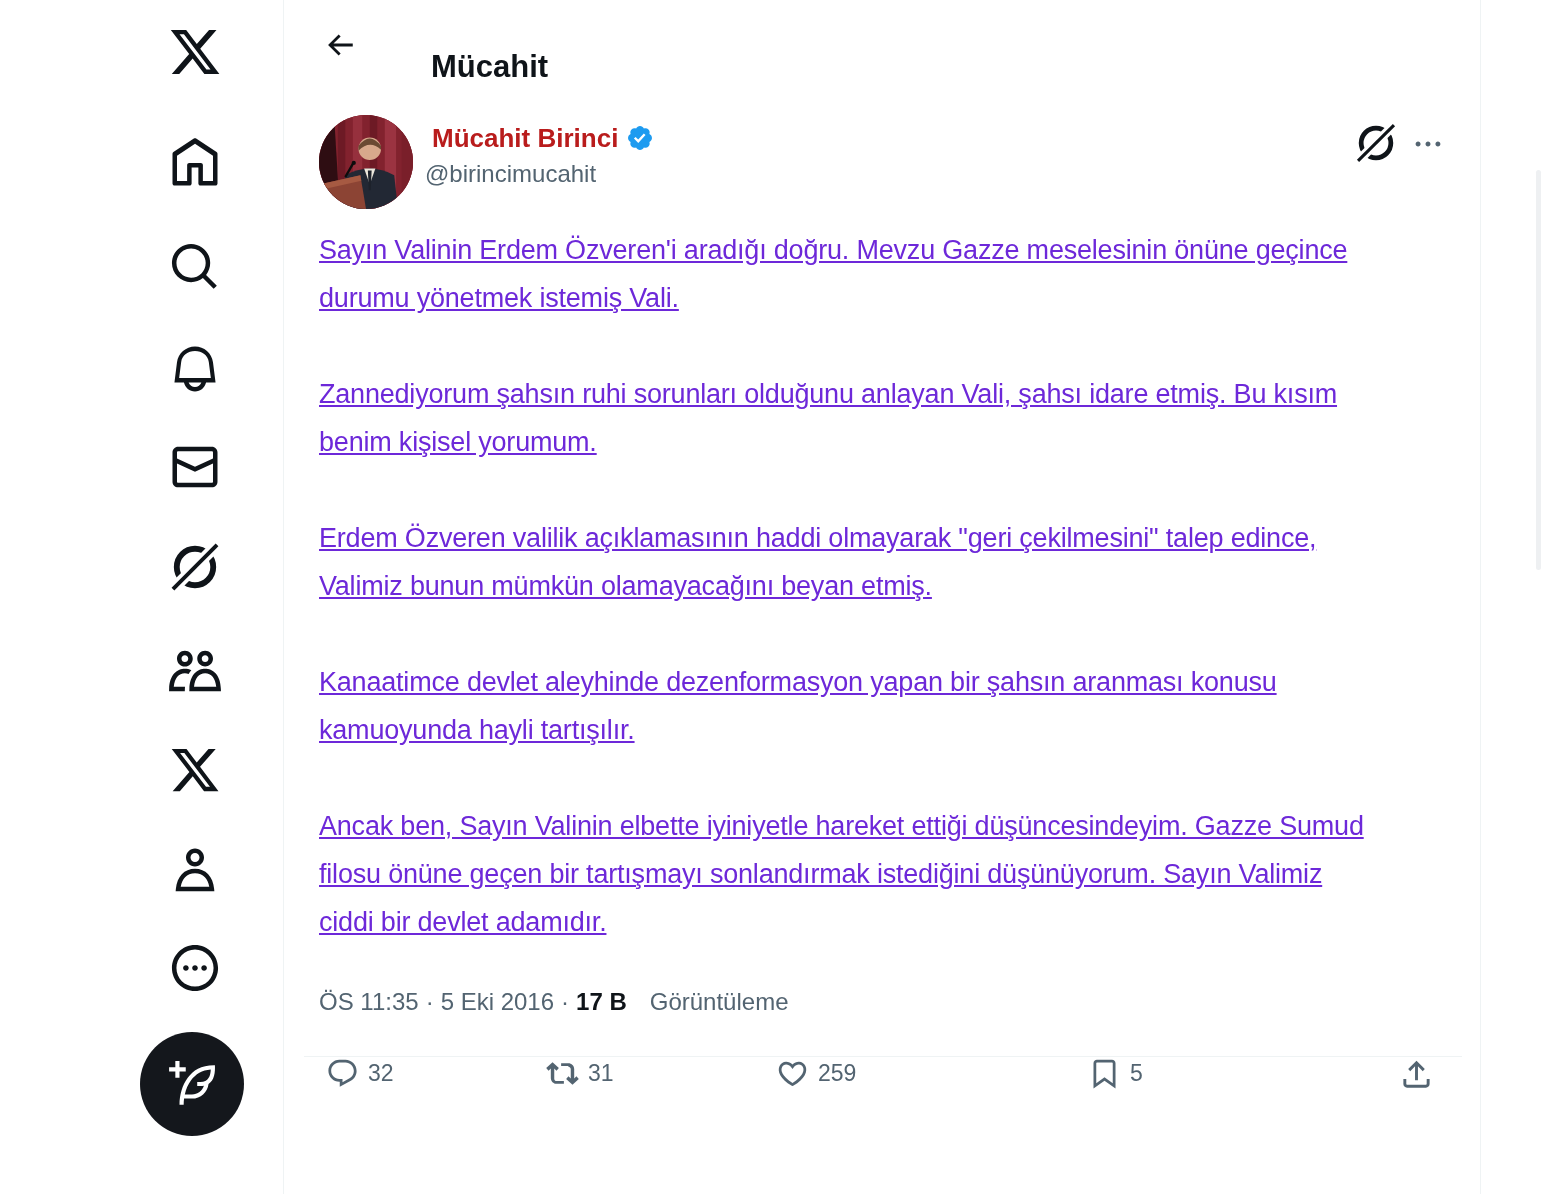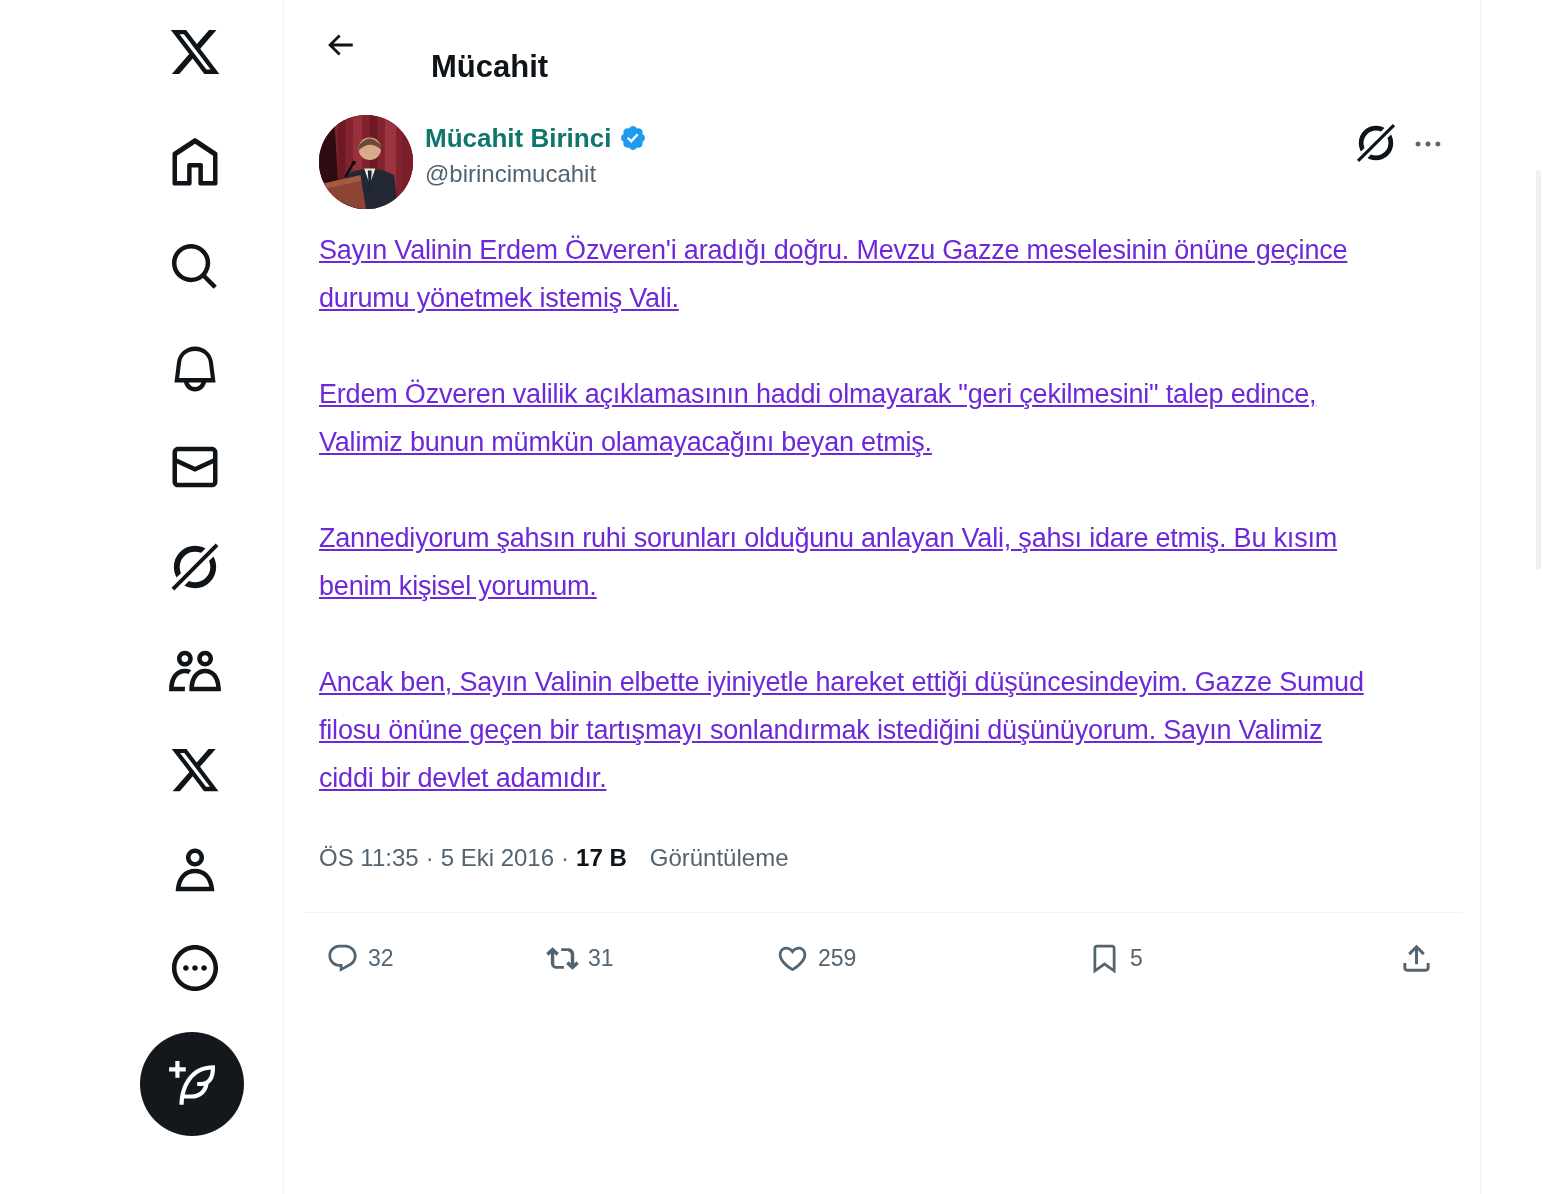--- a/index.html
+++ b/index.html
@@ -36,21 +36,21 @@
     position:absolute;left:147px;top:25px;font-size:31px;font-weight:700;line-height:42px;color:#0f1419;
   }
   
   .avatar{
     position:absolute;left:35px;top:115px;width:94px;height:94px;border-radius:50%;overflow:hidden;
     padding:0;border:none;background:#7e1f2a;cursor:pointer;
   }
   .avatar svg{width:100%;height:100%;display:block;}
   .author{position:absolute;left:141px;top:121px;}
   .author-name-row{display:flex;align-items:center;}
-  .author-name{font-size:26px;font-weight:700;line-height:34px;color:#0f766e;cursor:pointer;}
+  .author-name{font-size:26px;font-weight:700;line-height:34px;color:#b91c1c;cursor:pointer;margin-left:7px;}
   .verified{width:28px;height:28px;margin-left:8px;display:inline-block;}
   .author-handle{font-size:24px;line-height:30px;color:#536471;margin-top:4px;cursor:pointer;}
   .grok-btn,.more-btn{
     position:absolute;border:none;background:transparent;padding:0;cursor:pointer;
   }
   .grok-btn{left:1070px;top:121px;width:44px;height:44px;color:#0f1419;}
   .grok-btn svg{width:44px;height:44px;}
   .more-btn{left:1126px;top:127px;width:36px;height:32px;color:#536471;}
   .more-btn svg{width:34px;height:34px;}
   
@@ -58,21 +58,21 @@
   .tweet-text{width:1060px;font-size:27px;line-height:48px;letter-spacing:-0.2px;color:#6d28d9;text-decoration:underline;}
   .tweet-text p{margin:0 0 48px 0;}
   .tweet-text p:last-child{margin-bottom:0;}
   .timestamp{margin-top:40px;font-size:24px;line-height:32px;color:#536471;white-space:nowrap;}
   .timestamp .sep{margin:0 7px;}
   .timestamp .views{color:#0f1419;font-weight:700;}
   .timestamp .views-label{margin-left:23px;}
   .divider{margin-top:38px;margin-left:-15px;width:1158px;height:0;border-top:1px solid #eff3f4;}
   .actions{position:relative;height:90px;margin-left:7px;width:1110px;}
   .action{
-    position:absolute;top:0;height:90px;display:flex;align-items:center;gap:9px;
+    position:absolute;top:0;height:90px;display:flex;gap:9px;
     border:none;background:transparent;padding:0;color:#536471;cursor:pointer;font-family:inherit;
   }
   .action svg{width:33px;height:33px;flex:0 0 auto;}
   .action .count{font-size:23px;line-height:33px;color:#536471;}
   .a-reply{left:0;}
   .a-repost{left:220px;}
   .a-like{left:450px;}
   .a-bookmark{left:762px;}
   .a-share{left:1073px;}
   
@@ -194,22 +194,23 @@
     </button>
     <button class="more-btn">
       <svg viewBox="0 0 24 24" fill="currentColor">
           <path d="M3.25 12c0-.97.78-1.75 1.75-1.75s1.75.78 1.75 1.75-.78 1.75-1.75 1.75S3.25 12.97 3.25 12zm7 0c0-.97.78-1.75 1.75-1.75s1.75.78 1.75 1.75-.78 1.75-1.75 1.75-1.75-.78-1.75-1.75zm8.75-1.75c-.97 0-1.75.78-1.75 1.75s.78 1.75 1.75 1.75 1.75-.78 1.75-1.75-.78-1.75-1.75-1.75z"></path>
         </svg>
     </button>
 
     <div class="content">
       <div class="tweet-text">
         <p>Sayın Valinin Erdem Özveren'i aradığı doğru. Mevzu Gazze meselesinin önüne geçince durumu yönetmek istemiş Vali.</p>
+        <p>Zannediyorum şahsın ruhi sorunları olduğunu anlayan Vali, şahsı idare etmiş. Bu kısım benim kişisel yorumum.</p>
         <p>Erdem Özveren valilik açıklamasının haddi olmayarak "geri çekilmesini" talep edince, Valimiz bunun mümkün olamayacağını beyan etmiş.</p>
-        <p>Zannediyorum şahsın ruhi sorunları olduğunu anlayan Vali, şahsı idare etmiş. Bu kısım benim kişisel yorumum.</p>
+        <p>Kanaatimce devlet aleyhinde dezenformasyon yapan bir şahsın aranması konusu kamuoyunda hayli tartışılır.</p>
         <p>Ancak ben, Sayın Valinin elbette iyiniyetle hareket ettiği düşüncesindeyim. Gazze Sumud filosu önüne geçen bir tartışmayı sonlandırmak istediğini düşünüyorum. Sayın Valimiz ciddi bir devlet adamıdır.</p>
       </div>
 
       <div class="timestamp">
         <span>ÖS 11:35</span><span class="sep">·</span><span>5 Eki 2016</span><span class="sep">·</span><span class="views">17 B</span><span class="views-label">Görüntüleme</span>
       </div>
 
       <div class="divider"></div>
 
       <div class="actions">

